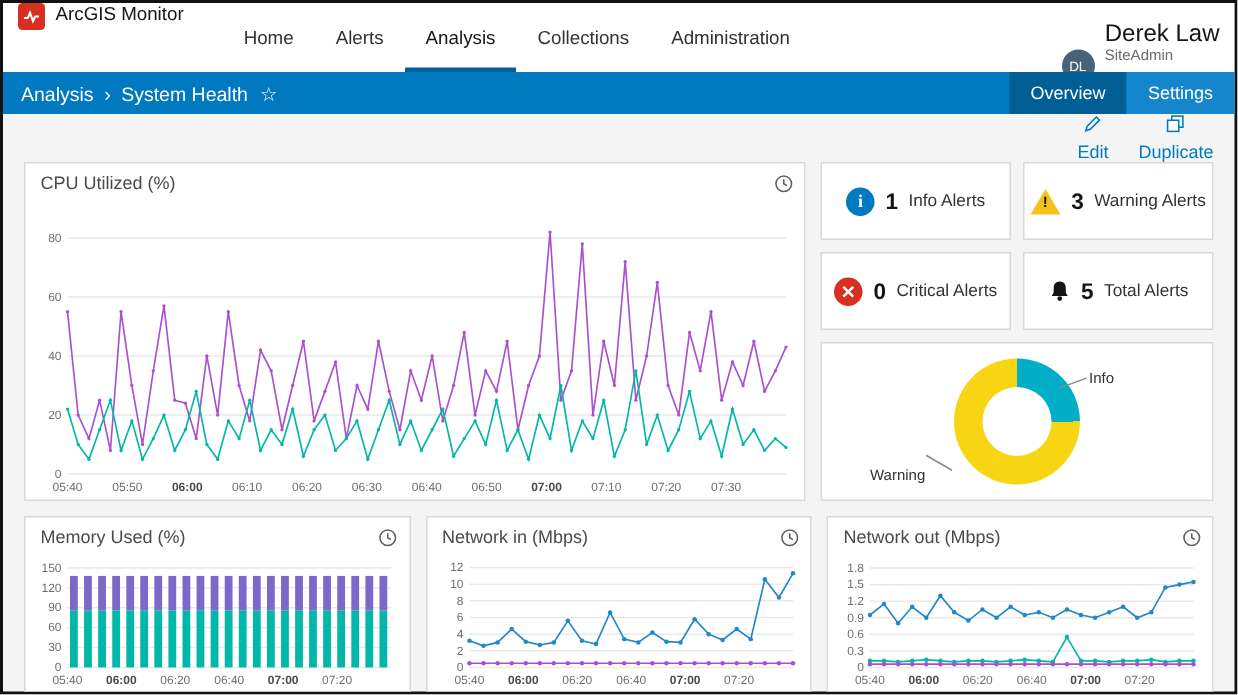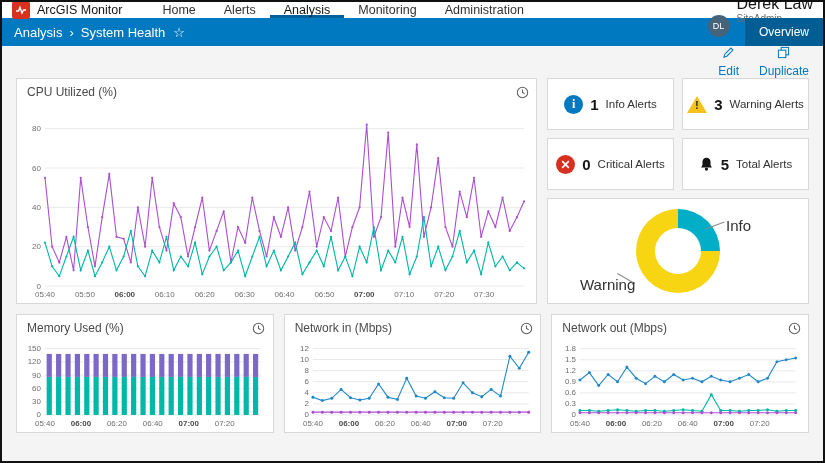--- a/index.html
+++ b/index.html
@@ -1,20 +1,20 @@
 <!DOCTYPE html>
 <html><head>
 <meta charset="utf-8">
 <style>
   *{margin:0;padding:0;box-sizing:border-box;}
   html,body{width:825px;height:463px;overflow:hidden;font-family:"Liberation Sans",sans-serif;background:#fff;}
   .window{width:825px;height:463px;border:2px solid #111;background:#f4f4f4;position:relative;overflow:hidden;}
 
   
-  .topnav{height:16px;background:#fff;display:flex;align-items:center;padding:0 10px;}
+  .topnav{height:46px;background:#fff;display:flex;align-items:flex-start;padding:0 10px;}
   .logo{width:18px;height:18px;border-radius:3px;background:#d83020;display:flex;align-items:center;justify-content:center;flex:0 0 auto;}
   .brand{font-size:12.5px;color:#151515;margin:0 26px 0 7px;white-space:nowrap;}
   .nav{display:flex;height:100%;}
   .nav-item{font-size:12.5px;color:#323232;padding:0 14px;display:flex;align-items:center;height:100%;cursor:pointer;border-bottom:3px solid transparent;border-top:3px solid transparent;white-space:nowrap;}
   .nav-item.active{border-bottom-color:#00619b;color:#151515;}
   .user{margin-left:auto;display:flex;align-items:center;gap:7px;}
   .avatar{width:22px;height:22px;border-radius:50%;background:#47637a;color:#fff;font-size:9px;display:flex;align-items:center;justify-content:center;cursor:pointer;margin-top:31px;}
   .user-meta{line-height:1.15;}
   .user-name{font-size:16px;color:#151515;}
   .user-role{font-size:10px;color:#6a6a6a;}
@@ -47,21 +47,21 @@
   .alert-label{font-size:11.5px;color:#323232;}
   .icon-info{width:19px;height:19px;border-radius:50%;background:#0079c1;color:#fff;font-size:12px;font-weight:bold;display:flex;align-items:center;justify-content:center;font-family:"Liberation Serif",serif;flex:0 0 auto;}
   .icon-critical{width:19px;height:19px;border-radius:50%;background:#d83020;display:flex;align-items:center;justify-content:center;flex:0 0 auto;}
   .icon-warning{position:relative;width:0;height:0;border-left:10px solid transparent;border-right:10px solid transparent;border-bottom:17px solid #f3c31c;flex:0 0 auto;}
   .icon-warning span{position:absolute;left:-2px;top:4px;font-size:10px;font-weight:bold;color:#151515;}
   .icon-bell{display:flex;align-items:center;flex:0 0 auto;}
 
   .donut-card{flex:1;background:#fff;border:1px solid #d8d8d8;position:relative;}
   .donut{position:absolute;left:50%;top:50%;transform:translate(-50%,-50%);width:84px;height:84px;border-radius:50%;}
   .donut-hole{position:absolute;left:50%;top:50%;transform:translate(-50%,-50%);width:46px;height:46px;border-radius:50%;background:#fff;}
-  .donut-label{position:absolute;font-size:15px;color:#323232;}
+  .donut-label{position:absolute;font-size:10px;color:#323232;}
   .donut-line{position:absolute;height:1px;background:#8a8a8a;width:20px;}
   .info-label{top:18px;left:calc(50% + 48px);}
   .info-line{top:26px;left:calc(50% + 27px);transform:rotate(-20deg);}
   .warning-label{bottom:10px;left:calc(50% - 98px);}
   .warning-line{bottom:24px;left:calc(50% - 62px);transform:rotate(30deg);}
 
   .row2{display:flex;gap:10px;height:119px;margin-top:10px;}
   .row2 .chart-card{flex:1;}
   .card-title{position:absolute;top:6px;left:10px;font-size:12px;color:#4a4a4a;white-space:nowrap;}
   .clock-btn{position:absolute;top:5px;right:6px;cursor:pointer;width:16px;height:16px;display:flex;align-items:center;justify-content:center;}
@@ -76,39 +76,40 @@
     <div class="logo">
       <svg width="12" height="12" viewBox="0 0 12 12">
           <polyline points="1,7 3.5,7 5,3.5 7,9 8.5,6 11,6" fill="none" stroke="#fff" stroke-width="1.4"></polyline>
         </svg>
     </div>
     <div class="brand">ArcGIS Monitor</div>
     <nav class="nav">
       <div class="nav-item">Home</div>
       <div class="nav-item">Alerts</div>
       <div class="nav-item active">Analysis</div>
-      <div class="nav-item">Monitoring</div>
+      <div class="nav-item">Collections</div>
       <div class="nav-item">Administration</div>
     </nav>
     <div class="user">
       <div class="avatar">DL</div>
       <div class="user-meta">
         <div class="user-name">Derek Law</div>
         <div class="user-role">SiteAdmin</div>
       </div>
     </div>
   </div>
 
   <div class="bluebar">
     <span class="crumb">Analysis</span>
     <span class="sep">›</span>
     <span class="crumb page">System Health</span>
     <span class="star">☆</span>
     <div class="tabs">
       <div class="tab active">Overview</div>
+      <div class="tab">Settings</div>
     </div>
   </div>
 
   <div class="toolbar">
     <div class="tool-actions">
       <div class="tool-btn">
         <svg width="13" height="13" viewBox="0 0 14 14">
             <path d="M2 12l1-3.2 6.6-6.6 2.2 2.2-6.6 6.6L2 12z" fill="none" stroke="#0079c1" stroke-width="1.1"></path>
           </svg>
         <span>Edit</span>

